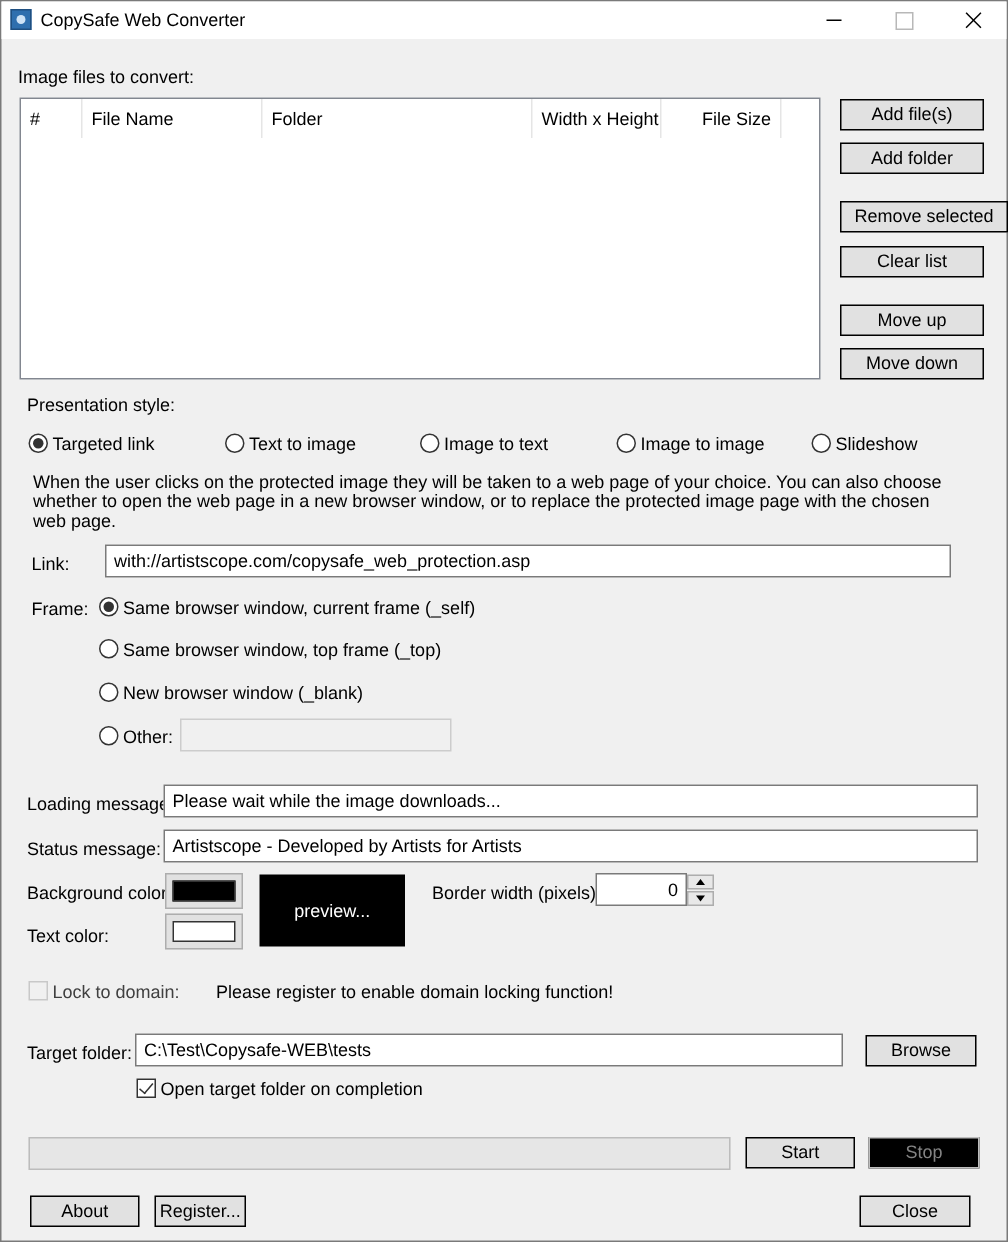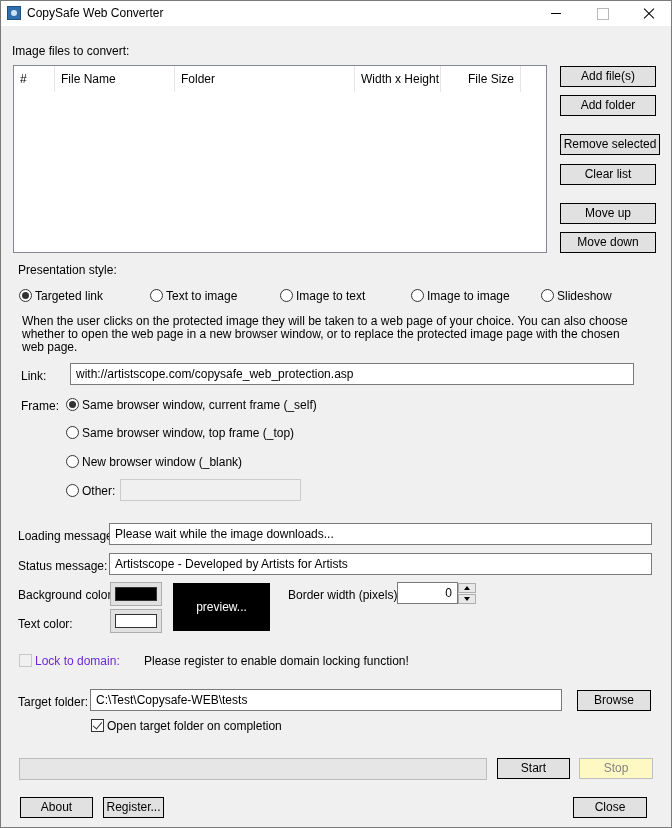--- a/index.html
+++ b/index.html
@@ -40,21 +40,21 @@
   }
   .win-close::before { transform: rotate(45deg); }
   .win-close::after { transform: rotate(-45deg); }
   .label { position: absolute; white-space: nowrap; }
   .btn {
     position: absolute; height: 21px;
     background: #e1e1e1; border: 1px solid #000000;
     text-align: center; line-height: 19px; font-size: 12px; color: #000;
     white-space: nowrap;
   }
-  .btn.disabled { background: #fef9c3; border-color: #bfbfbf; color: #838383; }
+  .btn.disabled { background: #000000; border-color: #bfbfbf; color: #838383; }
   .listview {
     position: absolute; left: 12px; top: 64px; width: 534px; height: 188px;
     background: #fff; border: 1px solid #828790;
   }
   .lv-head {
     position: absolute; left: 0; top: 0; height: 26px; width: 532px;
   }
   .lv-col {
     position: absolute; top: 0; height: 26px; line-height: 26px; font-size: 12px;
     border-right: 1px solid #e5e5e5; padding: 0 6px; white-space: nowrap;
@@ -96,21 +96,21 @@
     position: absolute; left: 0; width: 18px; height: 10px; background: #e8e8e8; border: 1px solid #adadad;
   }
   .spin-up { top: 0; }
   .spin-dn { top: 11px; }
   .spin-up::after { content: ""; position: absolute; left: 5px; top: 2px; border-left: 3px solid transparent; border-right: 3px solid transparent; border-bottom: 4px solid #000; }
   .spin-dn::after { content: ""; position: absolute; left: 5px; top: 2px; border-left: 3px solid transparent; border-right: 3px solid transparent; border-top: 4px solid #000; }
   .progress {
     position: absolute; left: 18px; top: 757px; width: 468px; height: 22px;
     background: #e6e6e6; border: 1px solid #bcbcbc;
   }
-  .disabled-text { color: #6d28d9; }
+  .disabled-text { color: #404040; }
 </style>
 </head>
 <body>
 
 <div class="window">
 
   <div class="titlebar">
     <span class="app-icon"></span>
     <span class="title-text">CopySafe Web Converter</span>
     <span class="win-btn win-min"></span>
@@ -125,21 +125,21 @@
       <span class="lv-col" style="left:0; width:41px;">#</span>
       <span class="lv-col" style="left:41px; width:120px;">File Name</span>
       <span class="lv-col" style="left:161px; width:180px;">Folder</span>
       <span class="lv-col" style="left:341px; width:86px;">Width x Height</span>
       <span class="lv-col right" style="left:427px; width:80px;">File Size</span>
     </div>
   </div>
 
   <div class="btn" style="left:559px; top:65px; width:96px;">Add file(s)</div>
   <div class="btn" style="left:559px; top:94px; width:96px;">Add folder</div>
-  <div class="btn" style="left:559px; top:133px; width:100px;">Remove selected</div>
+  <div class="btn" style="left:559px; top:133px; width:112px;">Remove selected</div>
   <div class="btn" style="left:559px; top:163px; width:96px;">Clear list</div>
   <div class="btn" style="left:559px; top:202px; width:96px;">Move up</div>
   <div class="btn" style="left:559px; top:231px; width:96px;">Move down</div>
 
   <span class="label" style="left:17px; top:262px;">Presentation style:</span>
 
   <span class="radio checked" style="left:18px; top:288px;"></span>
   <span class="label" style="left:34px; top:288px;">Targeted link</span>
 
   <span class="radio" style="left:149px; top:288px;"></span>

